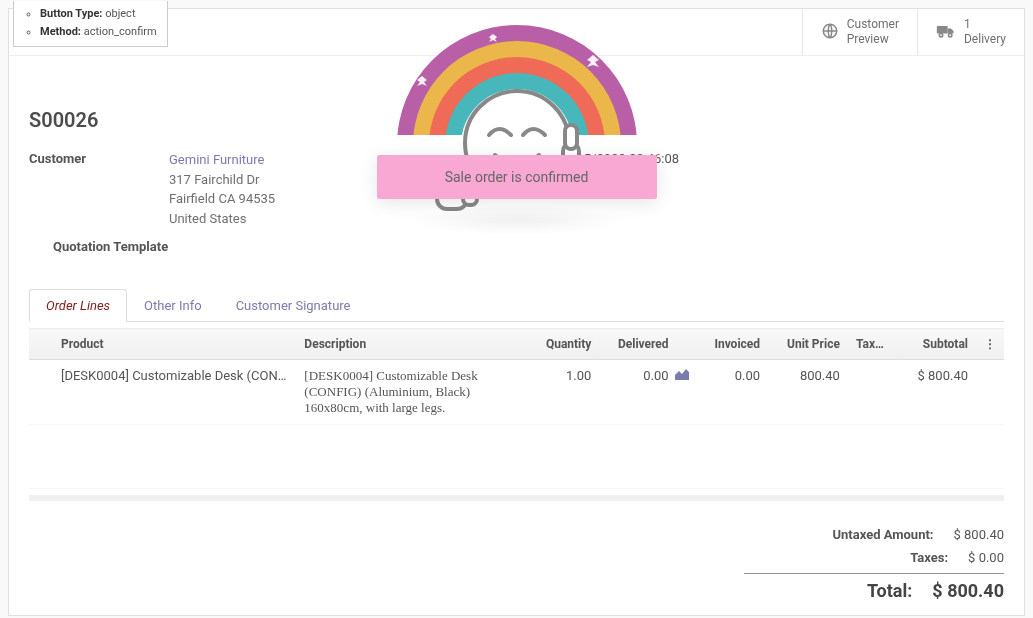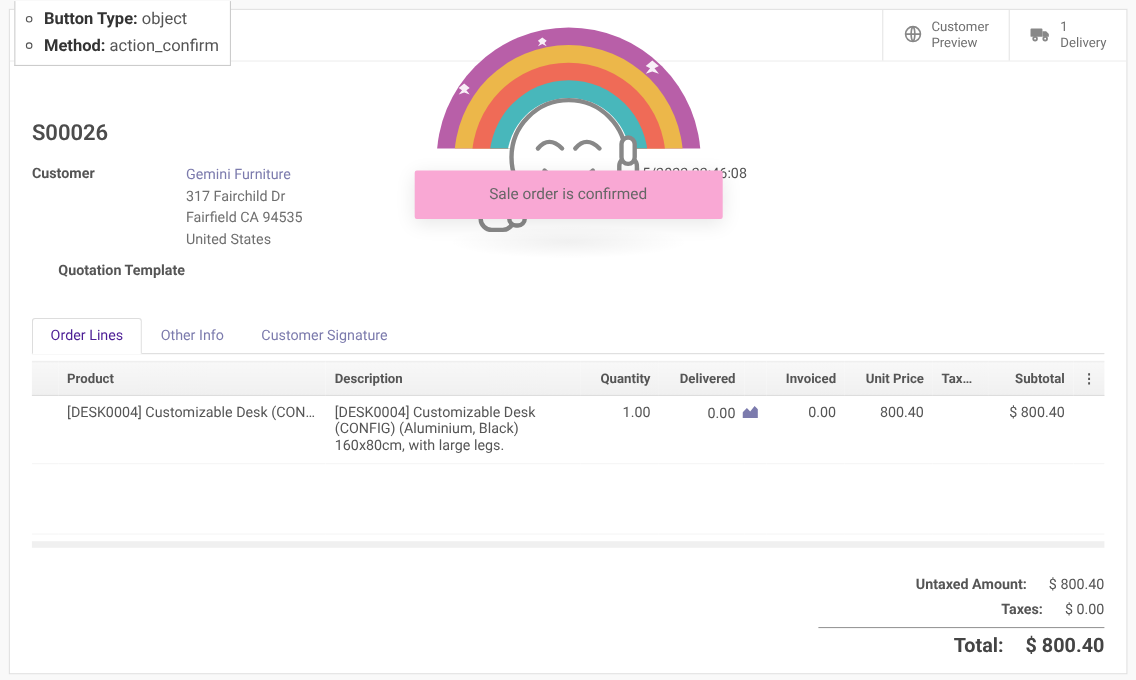--- a/index.html
+++ b/index.html
@@ -18,21 +18,21 @@
     min-height: 600px;
   }
   .dev-overlay {
     position: absolute;
     top: -8px;
     left: 4px;
     background: #fff;
     border: 1px solid #ccc;
     border-top: none;
     padding: 4px 10px 6px;
-    font-size: 15px;
+    font-size: 11px;
     color: #555;
     z-index: 5;
   }
   .dev-overlay ul { margin: 0; padding: 0 0 0 16px; }
   .dev-overlay li { list-style: circle; line-height: 1.6; }
   .dev-overlay b { color: #333; }
 
   .rainbow-wrap {
     position: absolute;
     left: 50%;
@@ -124,25 +124,26 @@
   .tab {
     padding: 8px 16px;
     cursor: pointer;
     color: #7c7bad;
     font-size: 13px;
     position: relative;
     top: 1px;
     border: 1px solid transparent;
   }
   .tab.active {
-    color: #4c1d95;
+    color: #7f1d1d;
     background: #fff;
     border: 1px solid #ddd;
     border-bottom-color: #fff;
     border-radius: 3px 3px 0 0;
+    font-style: italic;
   }
 
   table.lines {
     width: 100%;
     border-collapse: collapse;
     margin-top: 6px;
   }
   table.lines thead th {
     text-align: left;
     font-weight: 700;
@@ -311,21 +312,21 @@
           <th class="right">Unit Price</th>
           <th>Tax…</th>
           <th class="right">Subtotal</th>
           <th class="kebab-col">⋮</th>
         </tr>
       </thead>
       <tbody>
         <tr>
           <td></td>
           <td style="white-space:nowrap; overflow:hidden; text-overflow:ellipsis; max-width:210px;margin-left:36px;">[DESK0004] Customizable Desk (CONF…</td>
-          <td style="white-space:pre-line; max-width:200px;">[DESK0004] Customizable Desk (CONFIG) (Aluminium, Black)
+          <td style="white-space:pre-line; max-width:200px;font-family:Liberation Serif, serif;">[DESK0004] Customizable Desk (CONFIG) (Aluminium, Black)
 160x80cm, with large legs.</td>
           <td class="right">1.00</td>
           <td class="right" colspan="2">
             <div class="delivered-cell">
               <span>0.00</span>
               <span class="area-icon">
                 <svg width="14" height="12" viewBox="0 0 14 12">
                     <path d="M0 12 L0 7 L4 3 L7 6 L11 1 L14 4 L14 12 Z" fill="#7c7bad"></path>
                   </svg>
               </span>

